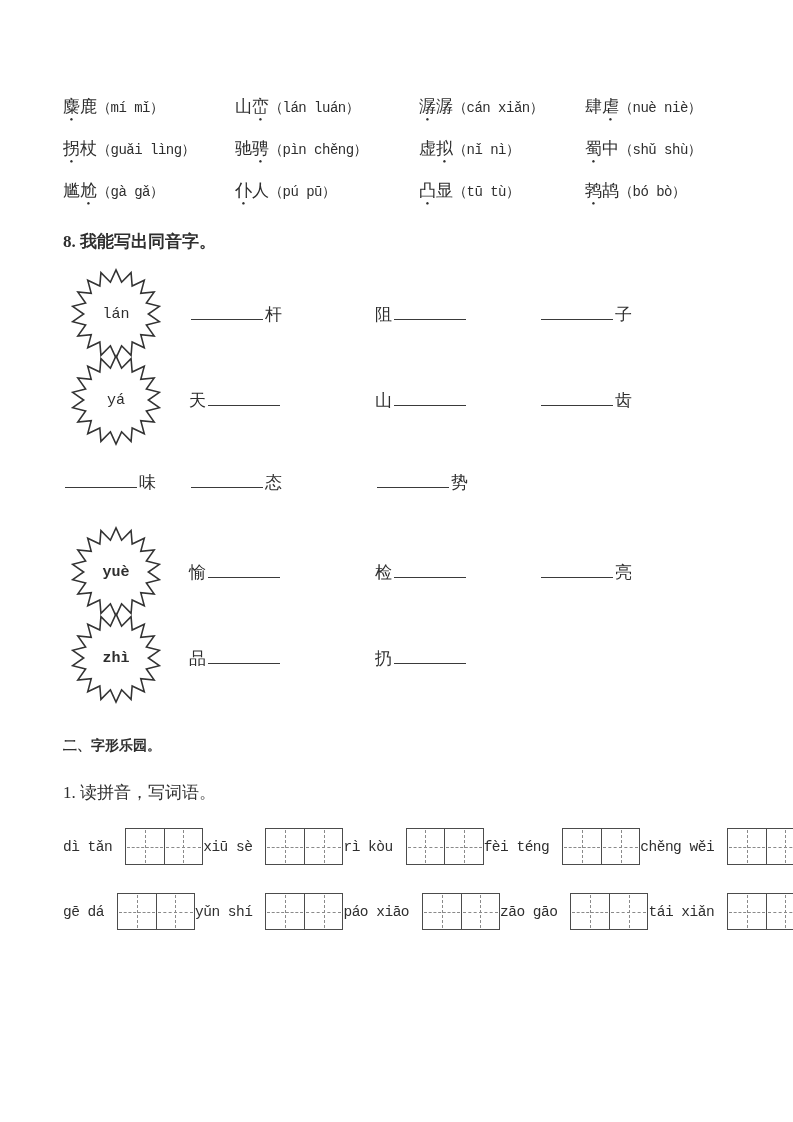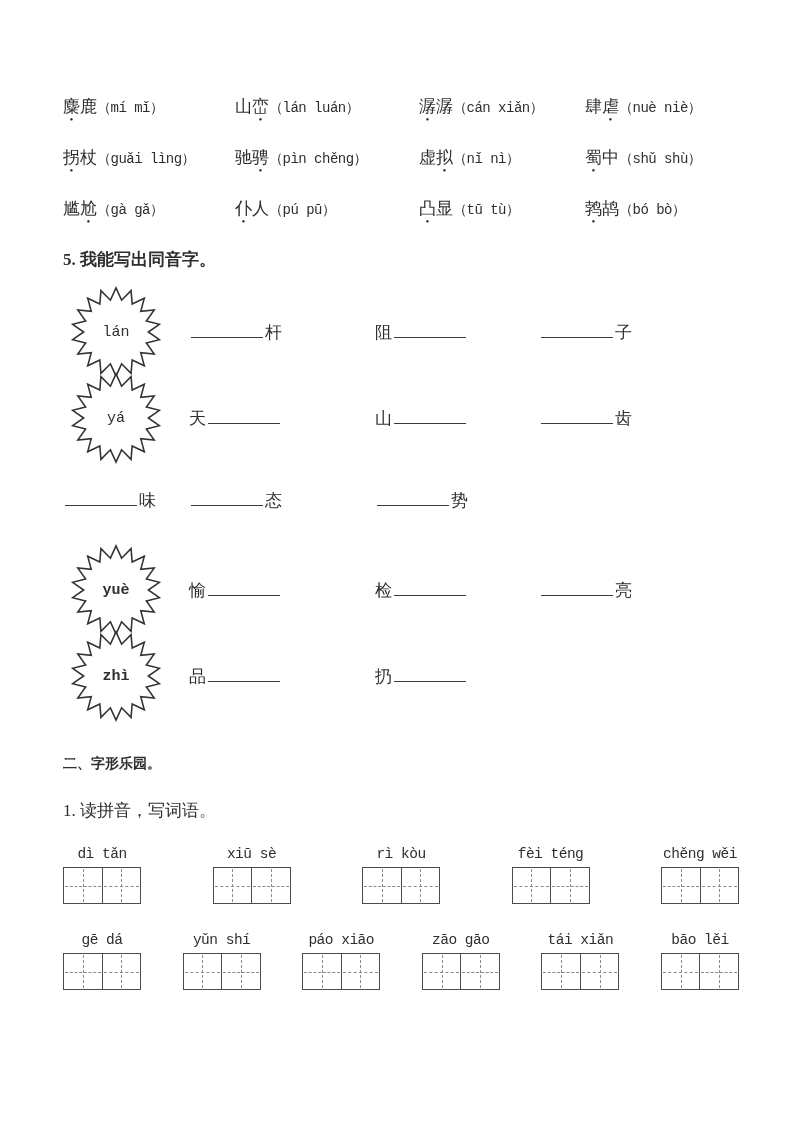--- a/index.html
+++ b/index.html
@@ -8,21 +8,21 @@
     width:793px; height:1122px; overflow:hidden;
     font-family:"Liberation Serif", serif;
     color:#2e2e2e;
   }
   .page { width:793px; height:1122px; padding:95px 54px 0 63px; }
 
   
   .word-grid {
     display:grid;
     grid-template-columns:172px 184px 166px 1fr;
-    row-gap:28px;
+    row-gap:19px;
     font-size:17px;
     margin-bottom:28px;
   }
   .word-item { white-space:nowrap; }
   .ch { position:relative; display:inline-block; }
   .ch.emph::after {
     content:"•";
     position:absolute; left:50%; bottom:-0.62em;
     transform:translateX(-50%);
     font-size:11px; color:#2e2e2e;
@@ -53,21 +53,21 @@
   .star-label.bold { font-weight:bold; }
   .hitem { white-space:nowrap; }
   .blank {
     display:inline-block; width:72px; height:0.95em;
     border-bottom:1.2px solid #3a3a3a;
     margin:0 2px; vertical-align:baseline;
   }
 
   
   .prow { display:flex; justify-content:space-between; margin-bottom:28px; }
-  .pcol { display:flex; flex-direction:column; align-items:center; gap:5px; }
+  .pcol { display:flex; align-items:center; gap:13px; }
   .plabel {
     font-family:"Liberation Mono", monospace;
     font-size:14.5px; white-space:nowrap; letter-spacing:-0.5px;
   }
   .tian {
     width:78px; height:37px;
     border:1.6px solid #4c4c4c;
     display:flex; background:#fff;
   }
   .tcell { flex:1; position:relative; }
@@ -94,21 +94,21 @@
       <div class="word-item"><span class="word"><span class="ch emph">拐</span><span class="ch">杖</span></span><span class="py">（guǎi lìng）</span></div>
       <div class="word-item"><span class="word"><span class="ch">驰</span><span class="ch emph">骋</span></span><span class="py">（pìn chěng）</span></div>
       <div class="word-item"><span class="word"><span class="ch">虚</span><span class="ch emph">拟</span></span><span class="py">（nǐ nì）</span></div>
       <div class="word-item"><span class="word"><span class="ch emph">蜀</span><span class="ch">中</span></span><span class="py">（shǔ shù）</span></div>
       <div class="word-item"><span class="word"><span class="ch">尴</span><span class="ch emph">尬</span></span><span class="py">（gà gǎ）</span></div>
       <div class="word-item"><span class="word"><span class="ch emph">仆</span><span class="ch">人</span></span><span class="py">（pú pū）</span></div>
       <div class="word-item"><span class="word"><span class="ch emph">凸</span><span class="ch">显</span></span><span class="py">（tū tù）</span></div>
       <div class="word-item"><span class="word"><span class="ch emph">鹁</span><span class="ch">鸪</span></span><span class="py">（bó bò）</span></div>
     </div>
 
-  <div class="head-q4">5. 我能写出同音字。</div>
+  <div class="head-q4">8. 我能写出同音字。</div>
 
   <div id="homophone-section">
       <div class="hrow">
         <div class="star-wrap">
           <svg viewBox="0 0 96 96">
             <polygon points="48.0,3.0 53.7,15.5 63.4,5.7 64.5,19.4 76.9,13.5 73.3,26.8 87.0,25.5 79.0,36.7 92.3,40.2 81.0,48.0 92.3,55.8 79.0,59.3 87.0,70.5 73.3,69.2 76.9,82.5 64.5,76.6 63.4,90.3 53.7,80.5 48.0,93.0 42.3,80.5 32.6,90.3 31.5,76.6 19.1,82.5 22.7,69.2 9.0,70.5 17.0,59.3 3.7,55.8 15.0,48.0 3.7,40.2 17.0,36.7 9.0,25.5 22.7,26.8 19.1,13.5 31.5,19.4 32.6,5.7 42.3,15.5"></polygon>
           </svg>
           <span class="star-label">lán</span>
         </div>
         <div class="hitem"><span class="blank"></span><span>杆</span></div>

